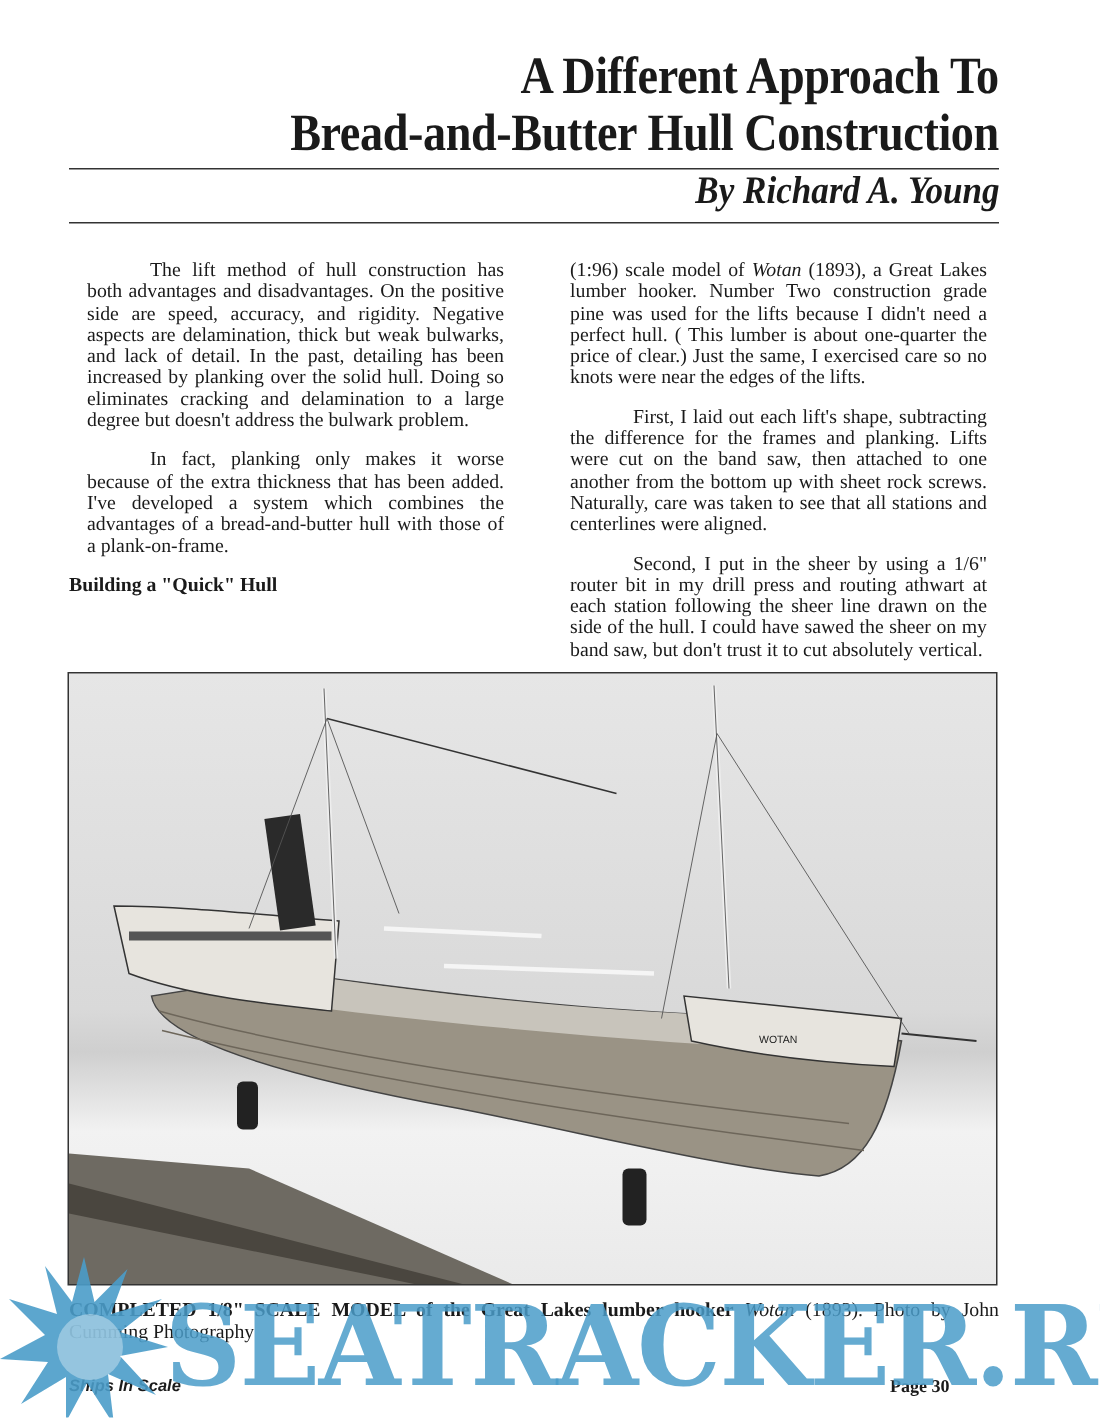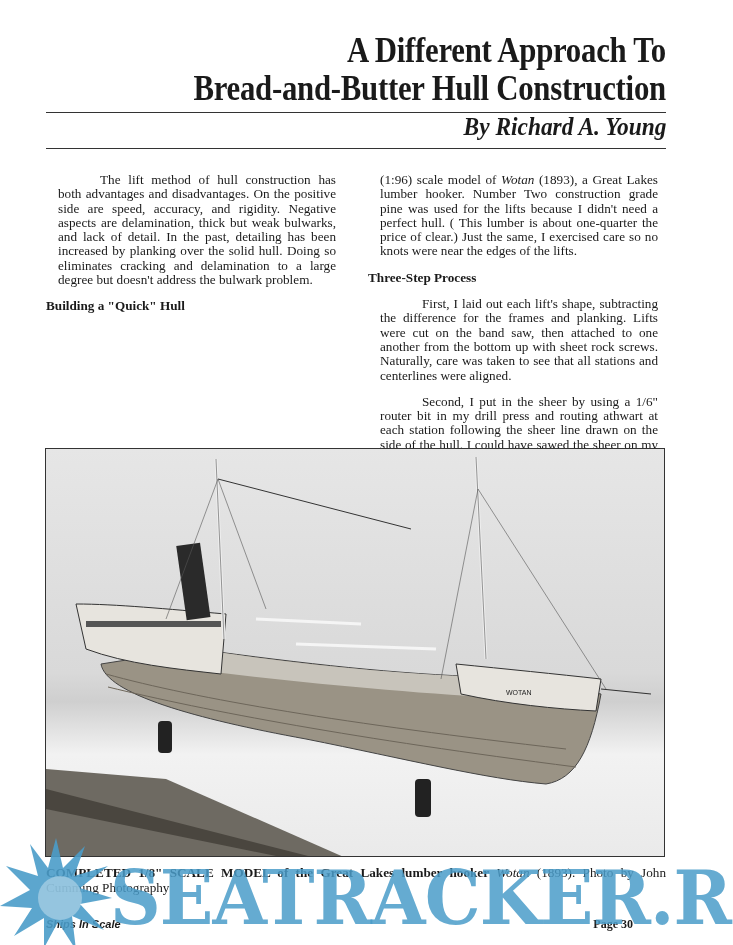--- a/index.html
+++ b/index.html
@@ -41,26 +41,26 @@
 <div class="title">
   <div>A Different Approach To</div>
   <div>Bread-and-Butter Hull Construction</div>
 </div>
 <div class="rule" style="top:112px"></div>
 <div class="byline">By Richard A. Young</div>
 <div class="rule" style="top:148px"></div>
 
 <div class="col col1">
   <p>The lift method of hull construction has both advantages and disadvantages. On the positive side are speed, accuracy, and rigidity. Negative aspects are delamination, thick but weak bulwarks, and lack of detail. In the past, detailing has been increased by planking over the solid hull. Doing so eliminates cracking and delamination to a large degree but doesn't address the bulwark problem.</p>
+  <p>In fact, planking only makes it worse because of the extra thickness that has been added. I've developed a system which combines the advantages of a bread-and-butter hull with those of a plank-on-frame.</p>
   <h3>Building a "Quick" Hull</h3>
 </div>
 
 <div class="col col2">
   <p class="noindent"><span>(1:96) scale model of </span><i>Wotan</i><span> (1893), a Great Lakes lumber hooker. Number Two construction grade pine was used for the lifts because I didn't need a perfect hull. ( This lumber is about one-quarter the price of clear.) Just the same, I exercised care so no knots were near the edges of the lifts.</span></p>
-  <h3>Three-Step Process</h3>
   <p>First, I laid out each lift's shape, subtracting the difference for the frames and planking. Lifts were cut on the band saw, then attached to one another from the bottom up with sheet rock screws. Naturally, care was taken to see that all stations and centerlines were aligned.</p>
   <p>Second, I put in the sheer by using a 1/6" router bit in my drill press and routing athwart at each station following the sheer line drawn on the side of the hull. I could have sawed the sheer on my band saw, but don't trust it to cut absolutely vertical.</p>
 </div>
 
 <div class="photo">
   <svg width="620" height="409" viewBox="0 0 620 409">
 
     <polygon points="0,320 0,409 300,409 120,330" fill="#6e6a62"></polygon>
     <polygon points="0,340 0,360 240,409 270,409" fill="#4a463f"></polygon>
 

